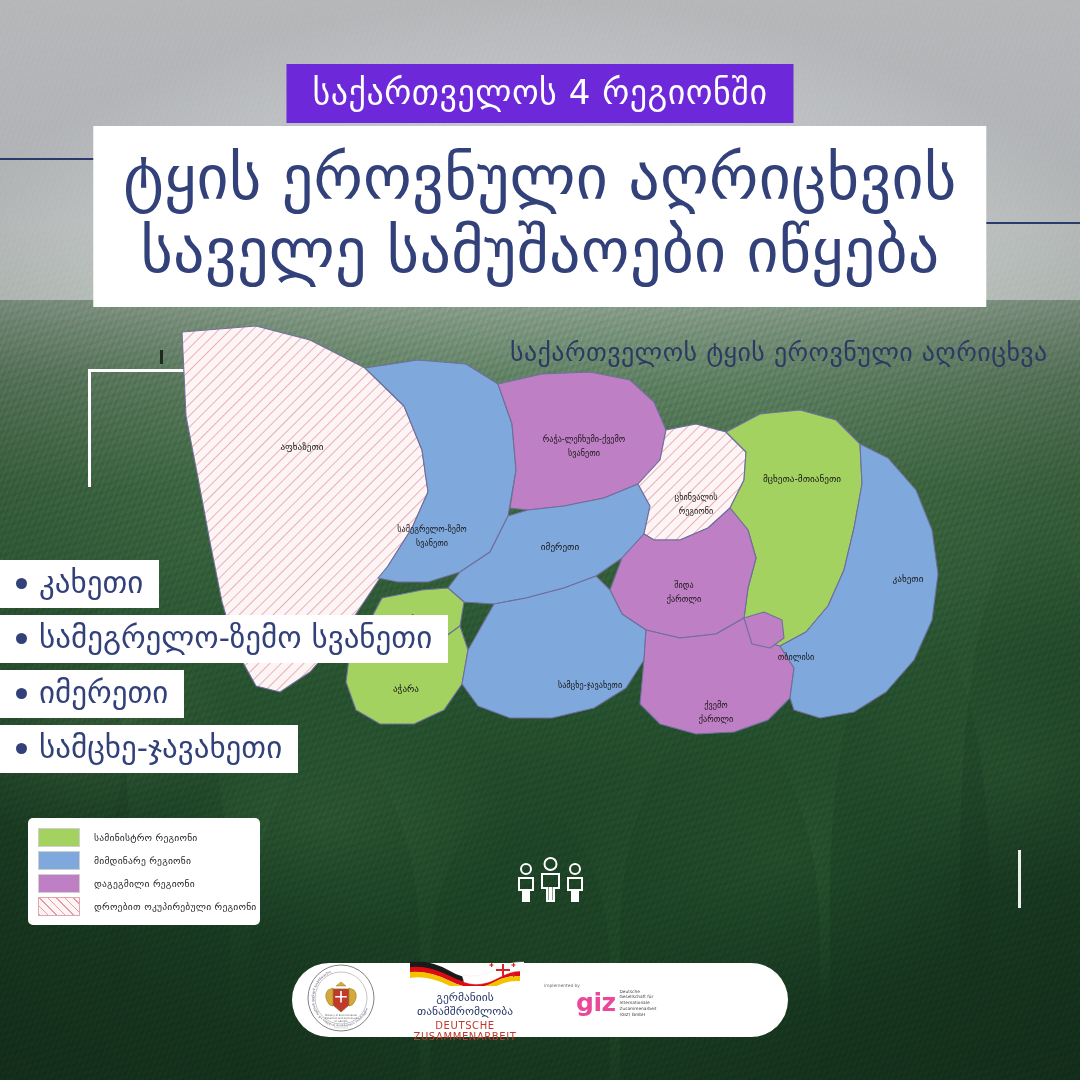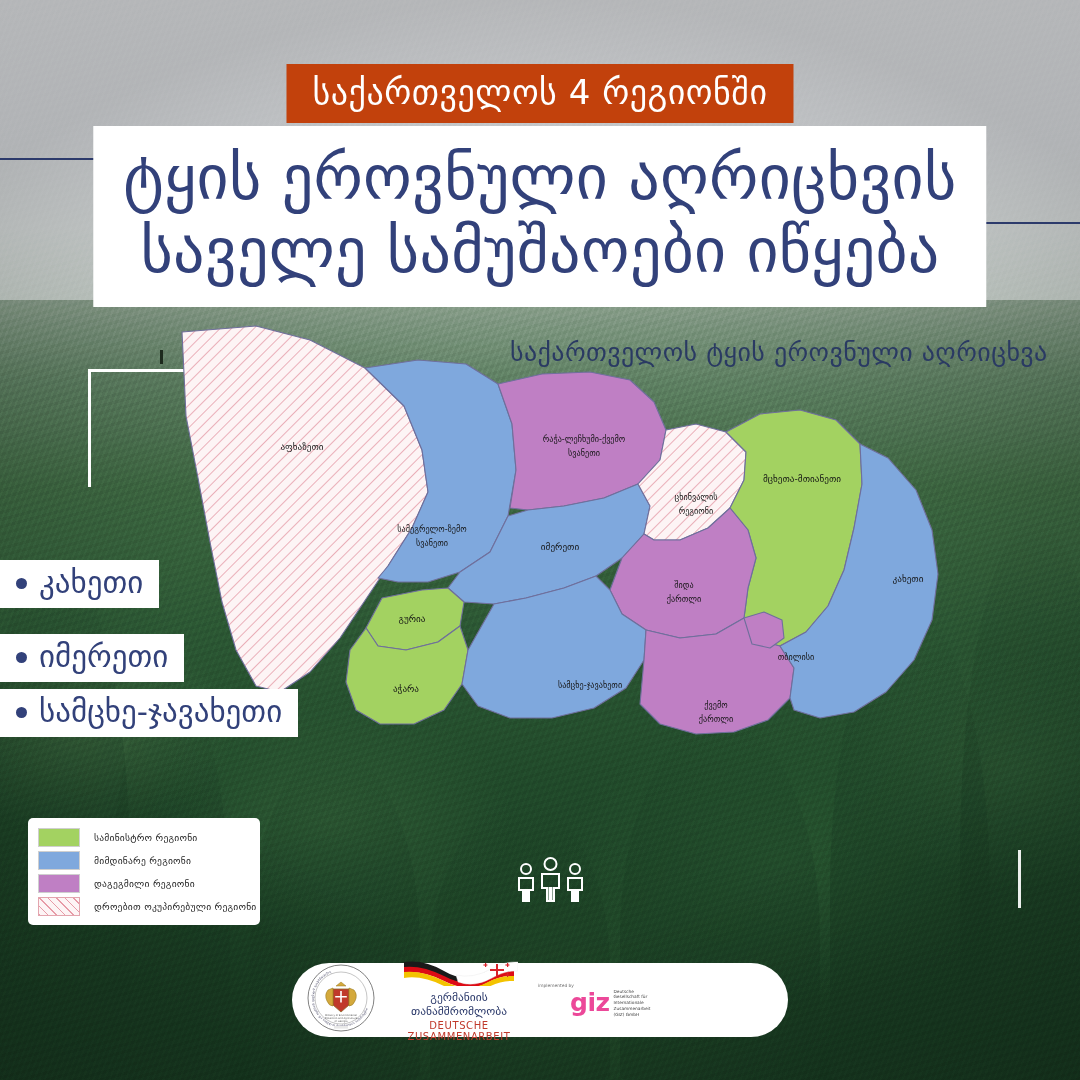--- a/index.html
+++ b/index.html
@@ -55,21 +55,21 @@
     background: radial-gradient(ellipse 800px 640px at 540px 640px, rgba(0,0,0,0) 45%, rgba(0,0,0,.22) 100%);
   }
 
   
   .rule-h { position: absolute; height: 2px; background: #2c3a6b; }
   .rule-w { position: absolute; background: #ffffff; opacity: .92; }
 
   
   .kicker {
     position: absolute; left: 50%; top: 64px; transform: translateX(-50%);
-    background: #c2410c; color: #ffffff;
+    background: #6d28d9; color: #ffffff;
     font-size: 34px; letter-spacing: .5px; font-weight: 400;
     padding: 8px 26px 11px; white-space: nowrap;
   }
   .headline {
     position: absolute; left: 50%; top: 126px; transform: translateX(-50%);
     background: #ffffff; color: #32417a;
     padding: 16px 30px 20px; text-align: center; white-space: nowrap;
   }
   .headline .l { display: block; font-size: 62px; line-height: 1.17; letter-spacing: .3px; }
 
@@ -127,21 +127,21 @@
   .stat .people { display: flex; align-items: flex-end; gap: 3px; }
   .stat .ptxt { color: #ffffff; font-size: 38px; letter-spacing: .5px; white-space: nowrap; }
 
   
   .footer {
     position: absolute; left: 292px; top: 963px; width: 496px; height: 74px;
     background: #ffffff; border-radius: 37px;
     display: flex; align-items: center;
   }
   .f-emblem { width: 74px; margin-left: 12px; flex: 0 0 74px; }
-  .f-ger { margin-left: 18px; width: 126px; flex: 0 0 126px; text-align: center; }
+  .f-ger { margin-left: 24px; width: 126px; flex: 0 0 126px; text-align: center; }
   .f-ger .gtxt { color:#2c3a6b; font-size: 11.5px; line-height: 1.15; margin-top: 1px; }
   .f-ger .gsub { color:#c0392b; font-size: 10px; letter-spacing: .6px; margin-top: 2px; }
   .f-giz { margin-left: 16px; width: 108px; flex: 0 0 108px; }
   .f-giz .imp { font-size: 4.4px; color: #6c6c6c; margin-bottom: 1px; }
   .f-giz .grow { display: flex; align-items: center; gap: 4px; }
   .f-giz .gizword { font-size: 25px; font-weight: bold; color: #ec4899; line-height: .8; letter-spacing: -.5px; margin-left: 32px; }
   .f-giz .gizfull { font-size: 4.3px; color: #3d3d3d; line-height: 1.35; }
   .f-nfi { margin-left: 10px; flex: 1; text-align: center; }
   .f-nfi .leaves { display: flex; justify-content: center; gap: 4px; }
   .f-nfi .lbox { width: 27px; height: 27px; background: #1f7a33; border-radius: 6px; display:flex; align-items:center; justify-content:center; }
@@ -234,21 +234,21 @@
     <text class="mlabel sm" x="556" y="388">ქვემო</text>
     <text class="mlabel sm" x="556" y="402">ქართლი</text>
     <text class="mlabel sm" x="636" y="340">თბილისი</text>
     <text class="mlabel" x="748" y="262">კახეთი</text>
   </g>
 </svg>
 </div>
 
 <div class="bullets">
   <div class="row"><span class="dot"></span><span>კახეთი</span></div><br>
-  <br>
+  <div class="row"><span class="dot"></span><span>სამეგრელო-ზემო სვანეთი</span></div><br>
   <div class="row"><span class="dot"></span><span>იმერეთი</span></div><br>
   <div class="row"><span class="dot"></span><span>სამცხე-ჯავახეთი</span></div>
 </div>
 
 <div class="legend">
   <div class="lrow">
     <span class="sw green"></span>
     <span class="ltxt">სამინისტრო რეგიონი</span>
   </div>
   <div class="lrow">

